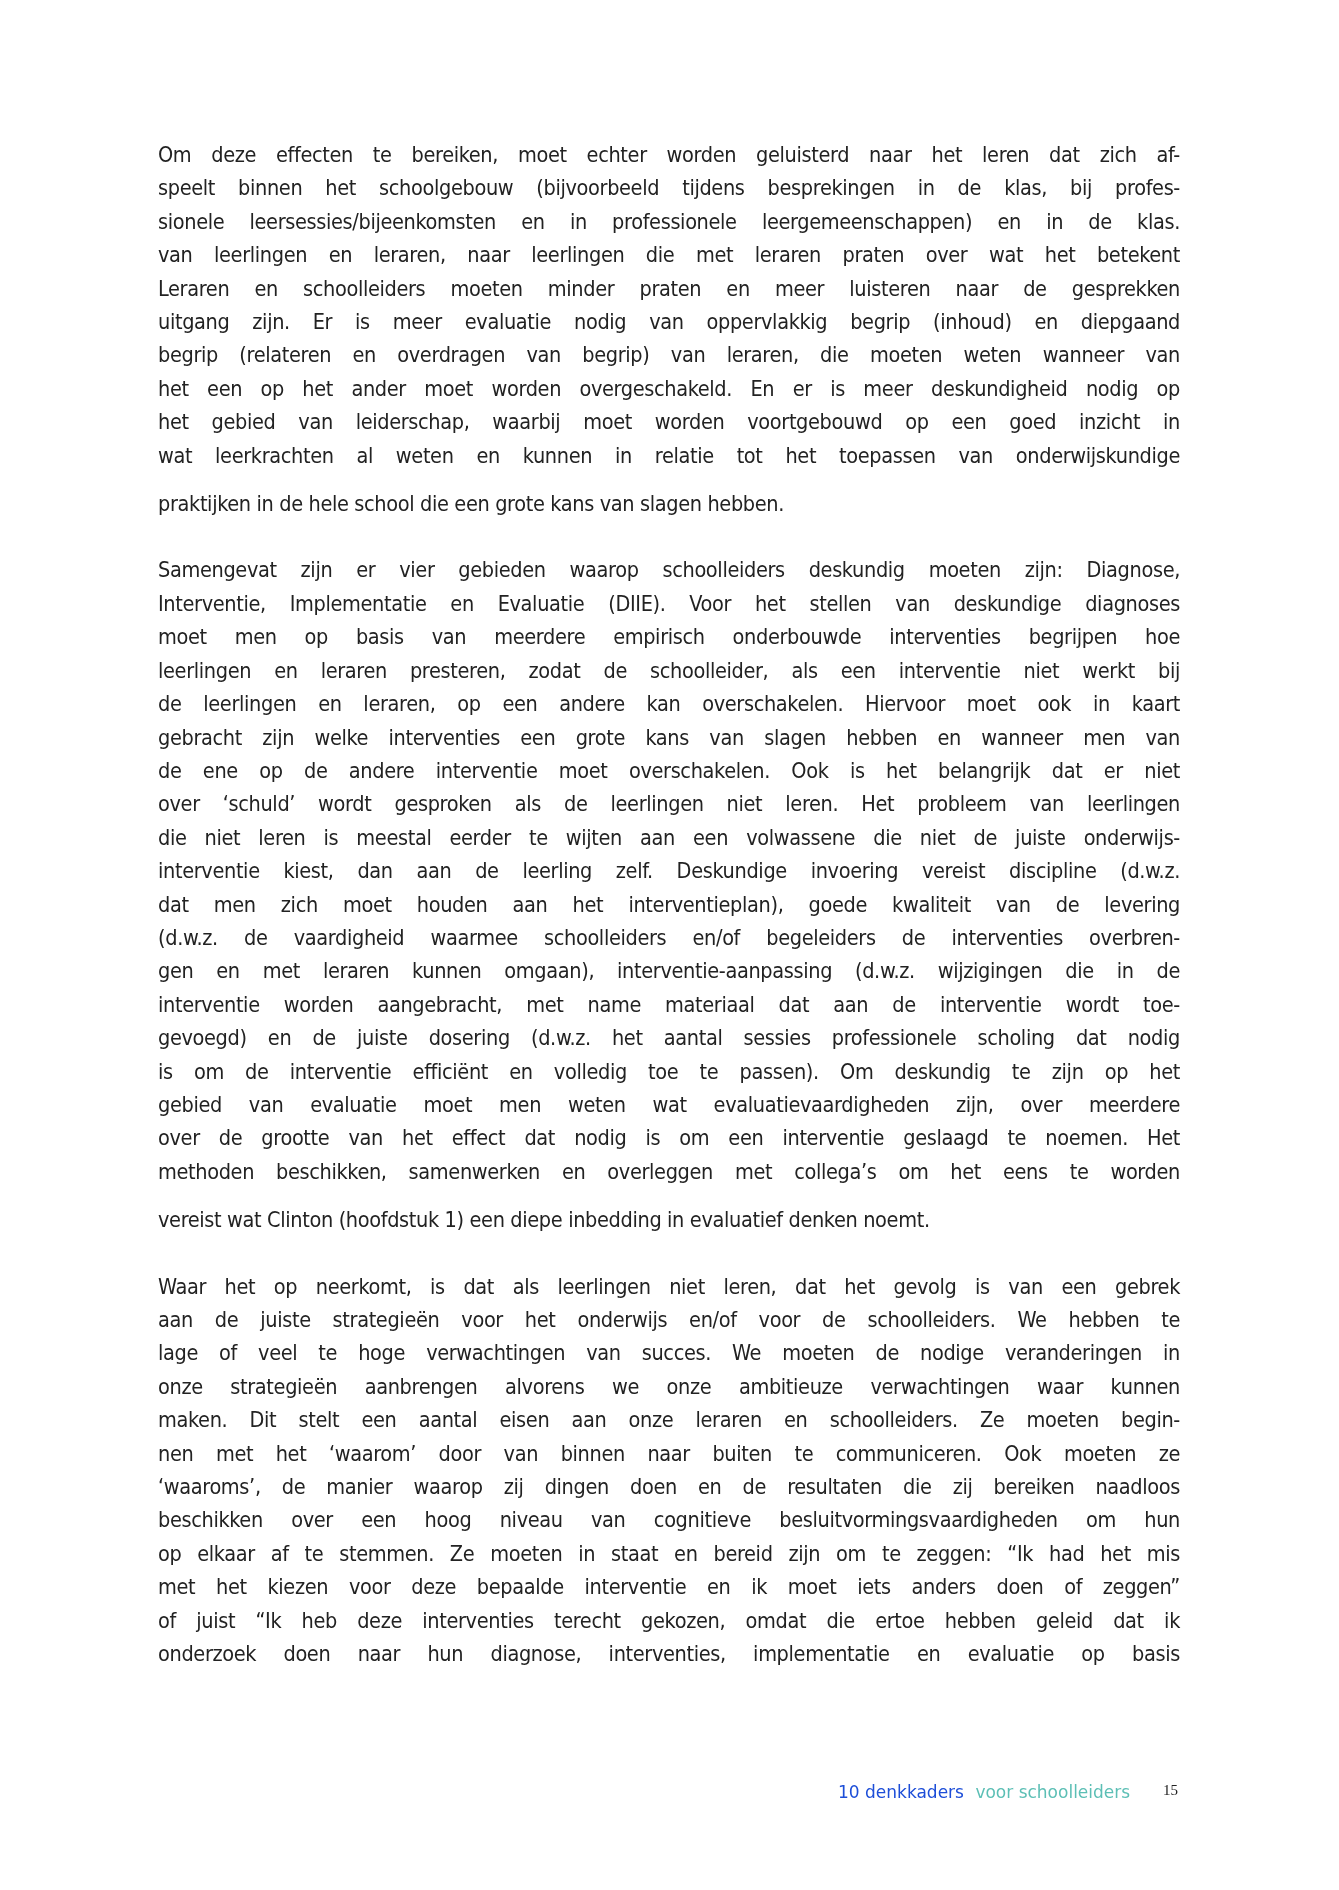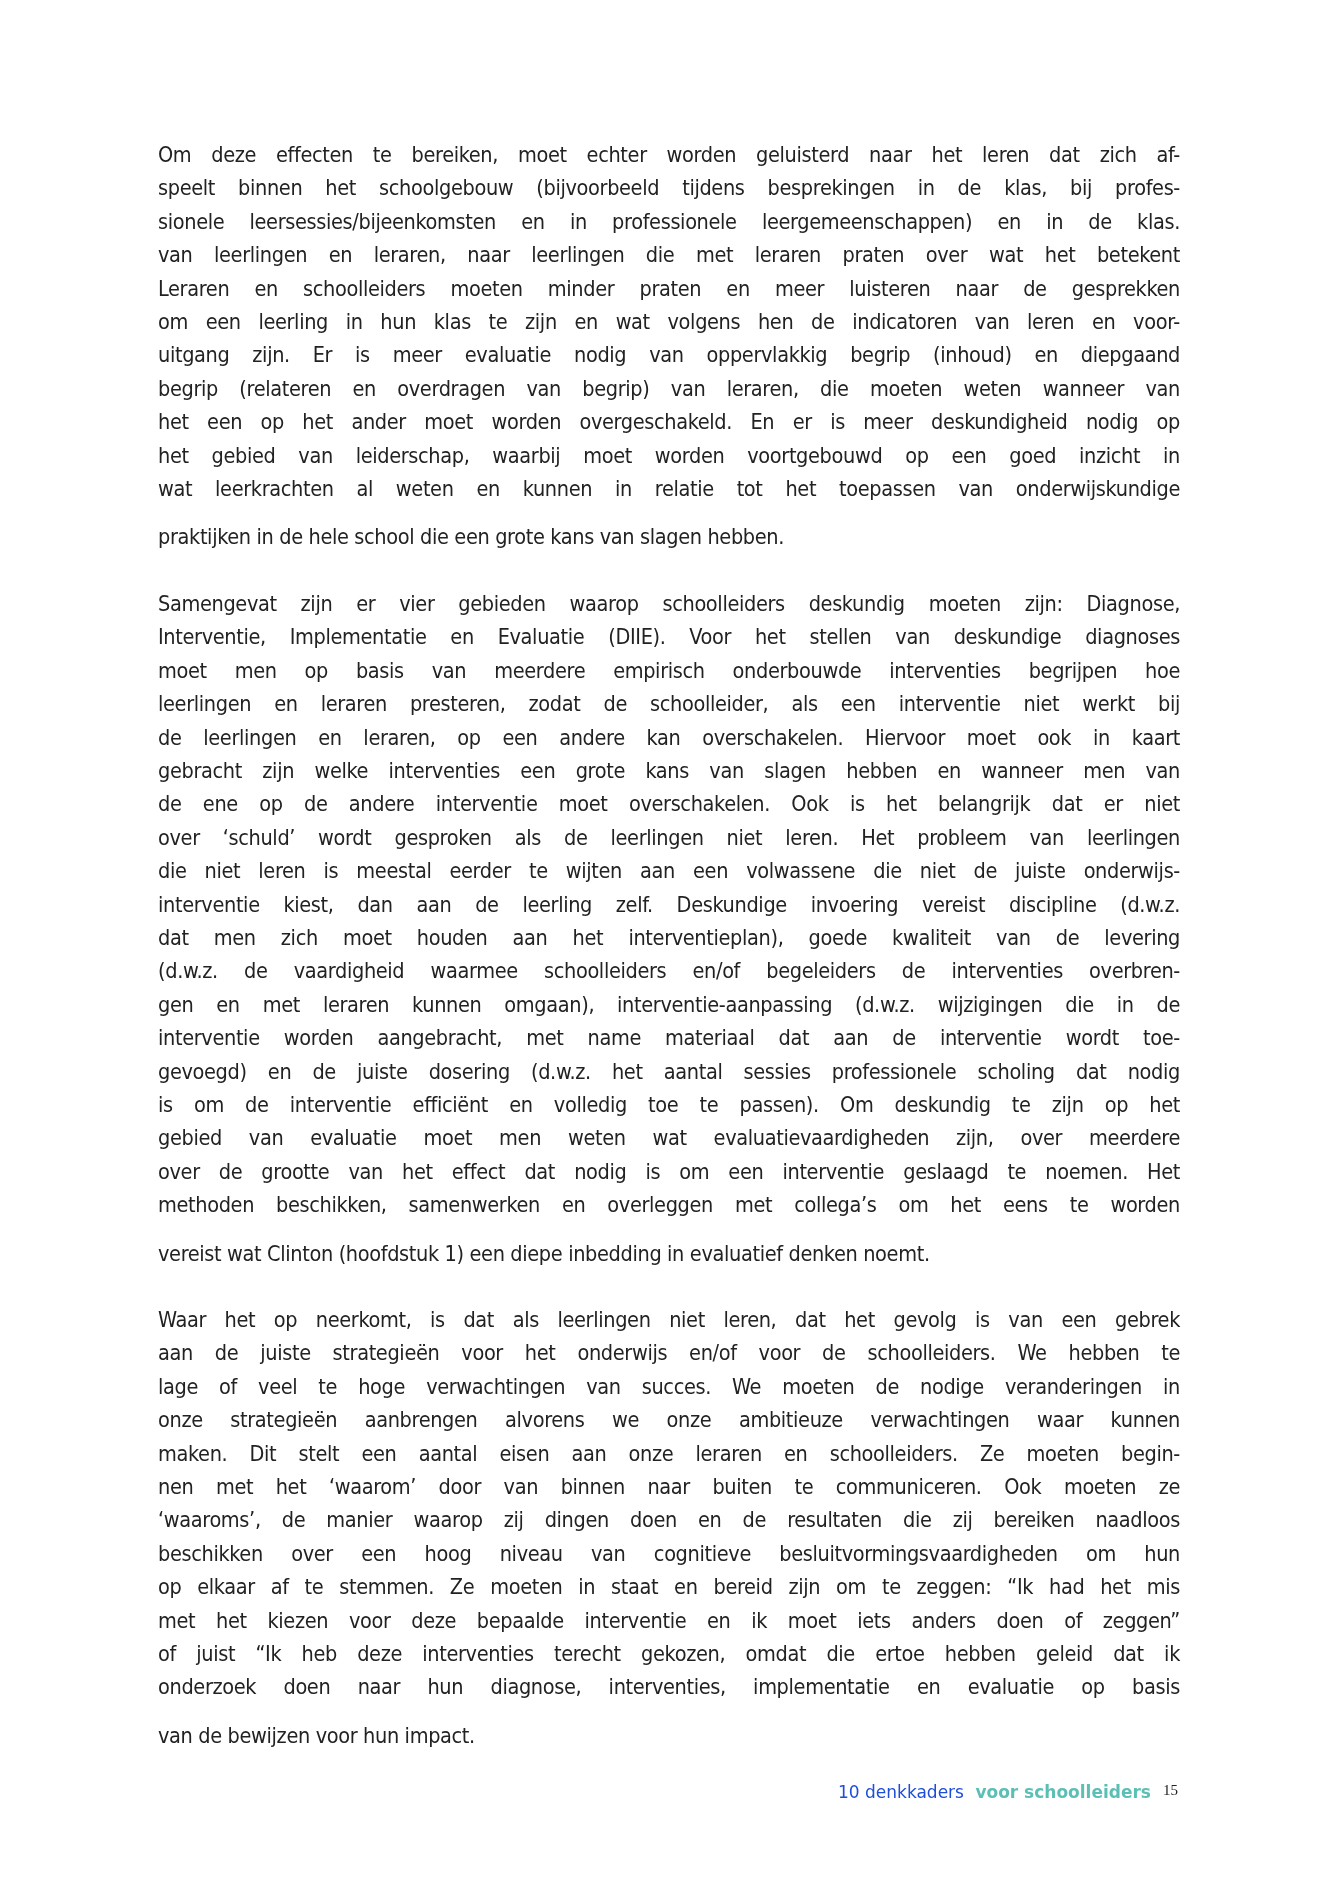--- a/index.html
+++ b/index.html
@@ -28,21 +28,20 @@
 <body>
 
 <div class="page">
   <div class="body-text">
     <p id="p0">
         <span class="line">Om deze effecten te bereiken, moet echter worden geluisterd naar het leren dat zich af-</span>
         <span class="line">speelt binnen het schoolgebouw (bijvoorbeeld tijdens besprekingen in de klas, bij profes-</span>
         <span class="line">sionele leersessies/bijeenkomsten en in professionele leergemeenschappen) en in de klas.</span>
         <span class="line">van leerlingen en leraren, naar leerlingen die met leraren praten over wat het betekent</span>
         <span class="line">Leraren en schoolleiders moeten minder praten en meer luisteren naar de gesprekken</span>
-        <span class="line">om een leerling in hun klas te zijn en wat volgens hen de indicatoren van leren en voor-</span>
         <span class="line">uitgang zijn. Er is meer evaluatie nodig van oppervlakkig begrip (inhoud) en diepgaand</span>
         <span class="line">begrip (relateren en overdragen van begrip) van leraren, die moeten weten wanneer van</span>
         <span class="line">het een op het ander moet worden overgeschakeld. En er is meer deskundigheid nodig op</span>
         <span class="line">het gebied van leiderschap, waarbij moet worden voortgebouwd op een goed inzicht in</span>
         <span class="line">wat leerkrachten al weten en kunnen in relatie tot het toepassen van onderwijskundige</span>
         <span class="line last">praktijken in de hele school die een grote kans van slagen hebben.</span>
       </p>
     <p id="p1">
         <span class="line">Samengevat zijn er vier gebieden waarop schoolleiders deskundig moeten zijn: Diagnose,</span>
         <span class="line">Interventie, Implementatie en Evaluatie (DIIE). Voor het stellen van deskundige diagnoses</span>
@@ -71,22 +70,21 @@
         <span class="line">lage of veel te hoge verwachtingen van succes. We moeten de nodige veranderingen in</span>
         <span class="line">onze strategieën aanbrengen alvorens we onze ambitieuze verwachtingen waar kunnen</span>
         <span class="line">maken. Dit stelt een aantal eisen aan onze leraren en schoolleiders. Ze moeten begin-</span>
         <span class="line">nen met het ‘waarom’ door van binnen naar buiten te communiceren. Ook moeten ze</span>
         <span class="line">‘waaroms’, de manier waarop zij dingen doen en de resultaten die zij bereiken naadloos</span>
         <span class="line">beschikken over een hoog niveau van cognitieve besluitvormingsvaardigheden om hun</span>
         <span class="line">op elkaar af te stemmen. Ze moeten in staat en bereid zijn om te zeggen: “Ik had het mis</span>
         <span class="line">met het kiezen voor deze bepaalde interventie en ik moet iets anders doen of zeggen”</span>
         <span class="line">of juist “Ik heb deze interventies terecht gekozen, omdat die ertoe hebben geleid dat ik</span>
         <span class="line">onderzoek doen naar hun diagnose, interventies, implementatie en evaluatie op basis</span>
-        <span class="line last">van de bewijzen voor hun impact.</span>
       </p>
   </div>
 
   <div class="footer">
     <span class="title-strong">10 denkkaders</span>
-    <span class="title-light" style="margin-left: 6px; font-weight: bold;">voor schoolleiders</span>
+    <span class="title-light" style="margin-left: 6px;">voor schoolleiders</span>
     <span class="page-num">15</span>
   </div>
 </div>
 
 </body></html>

